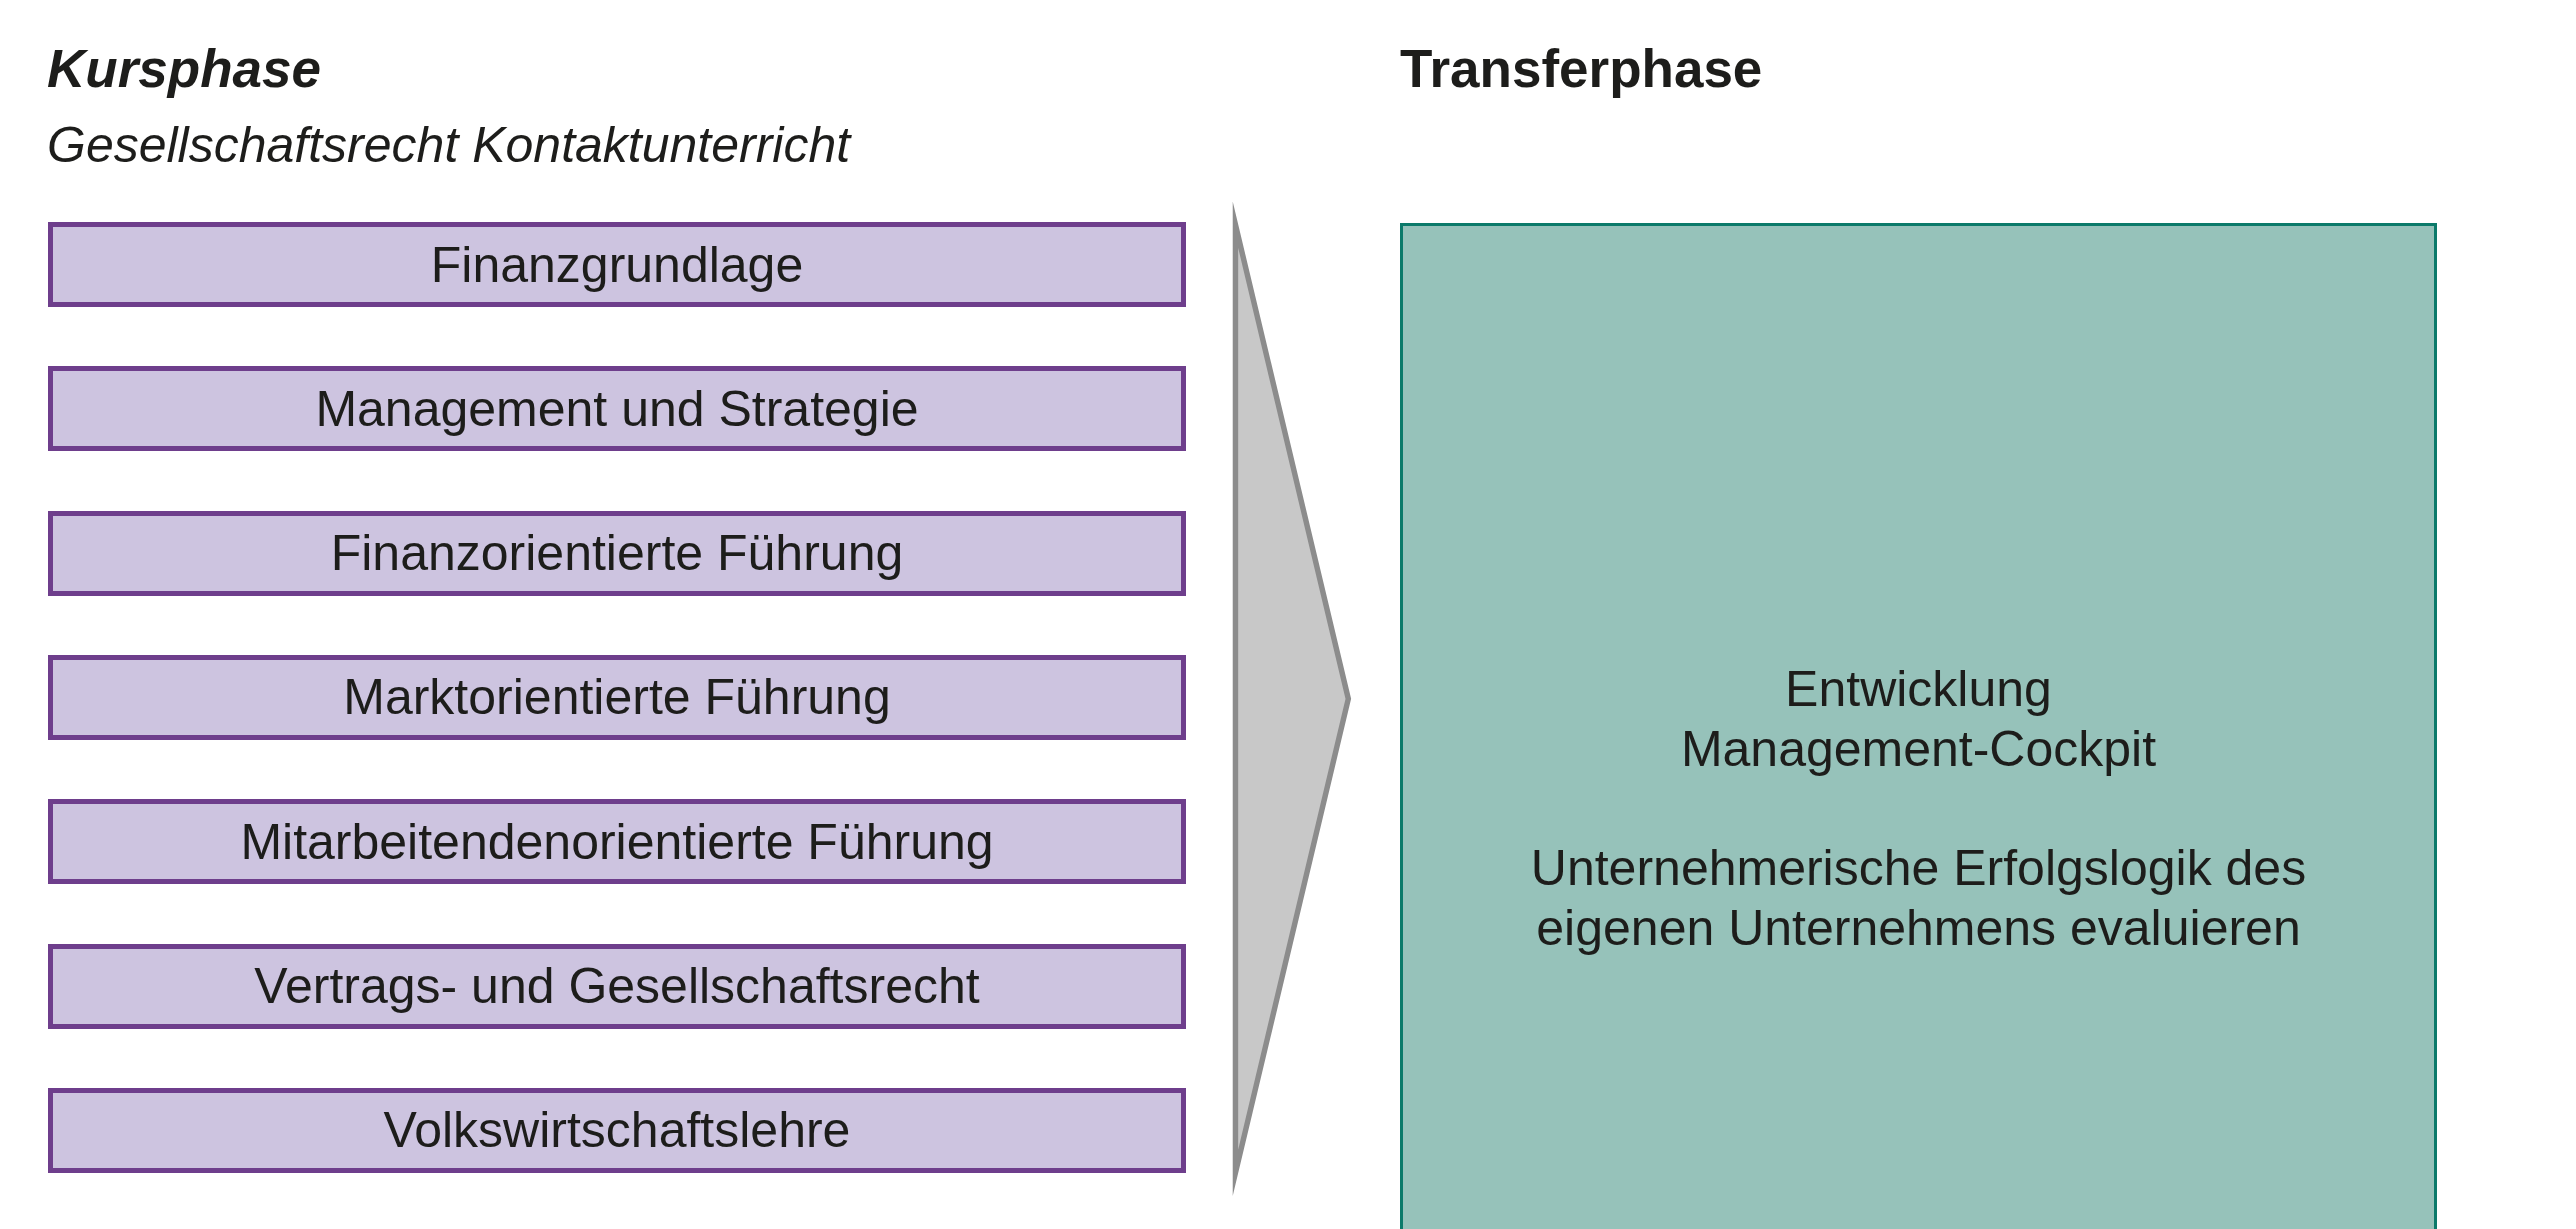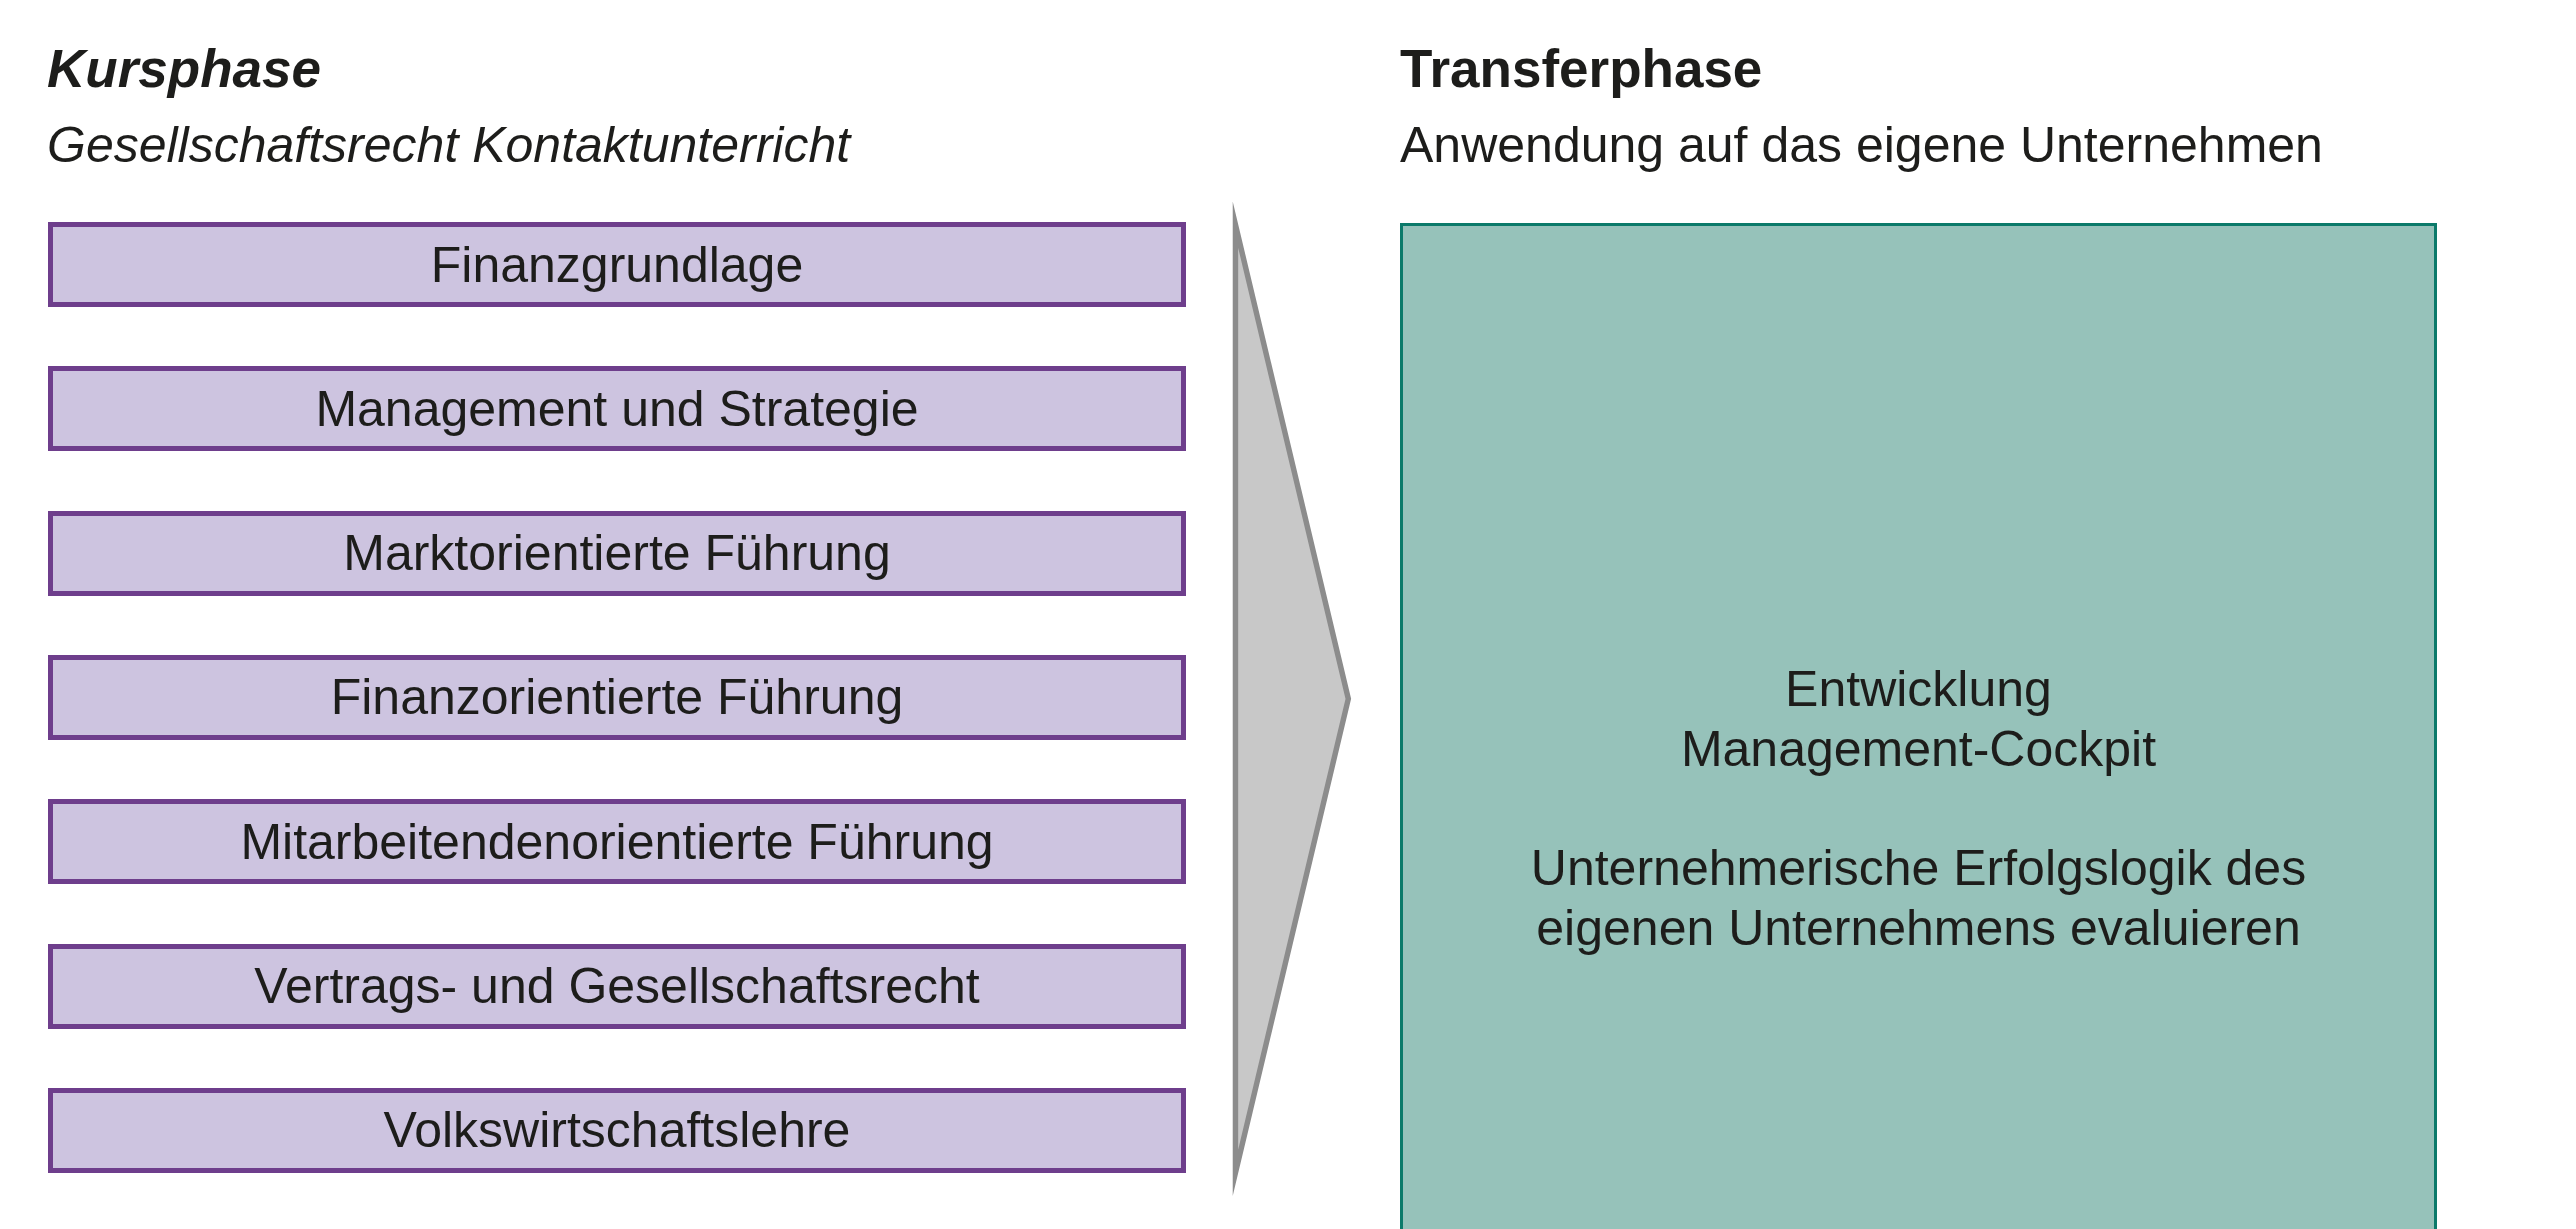--- a/index.html
+++ b/index.html
@@ -101,38 +101,37 @@
 </style>
 </head>
 <body>
 
 <div class="canvas">
 
   <div class="phase-title left-col-x">Kursphase</div>
   <div class="phase-subtitle left-col-x">Gesellschaftsrecht Kontaktunterricht</div>
 
   <div class="phase-title right-col-x">Transferphase</div>
-  <div class="phase-subtitle right-col-x">Anwendung auf das eigene Unternehmen</div>
 
   <div class="module-list">
 
       <div class="module-box">
         <span class="module-label">Finanzgrundlage</span>
       </div>
 
       <div class="module-box">
         <span class="module-label">Management und Strategie</span>
       </div>
 
       <div class="module-box">
-        <span class="module-label">Marktorientierte Führung</span>
+        <span class="module-label">Finanzorientierte Führung</span>
       </div>
 
       <div class="module-box">
-        <span class="module-label">Finanzorientierte Führung</span>
+        <span class="module-label">Marktorientierte Führung</span>
       </div>
 
 
       <div class="module-box">
         <span class="module-label">Mitarbeitendenorientierte Führung</span>
       </div>
 
       <div class="module-box">
         <span class="module-label">Vertrags- und Gesellschaftsrecht</span>
       </div>

